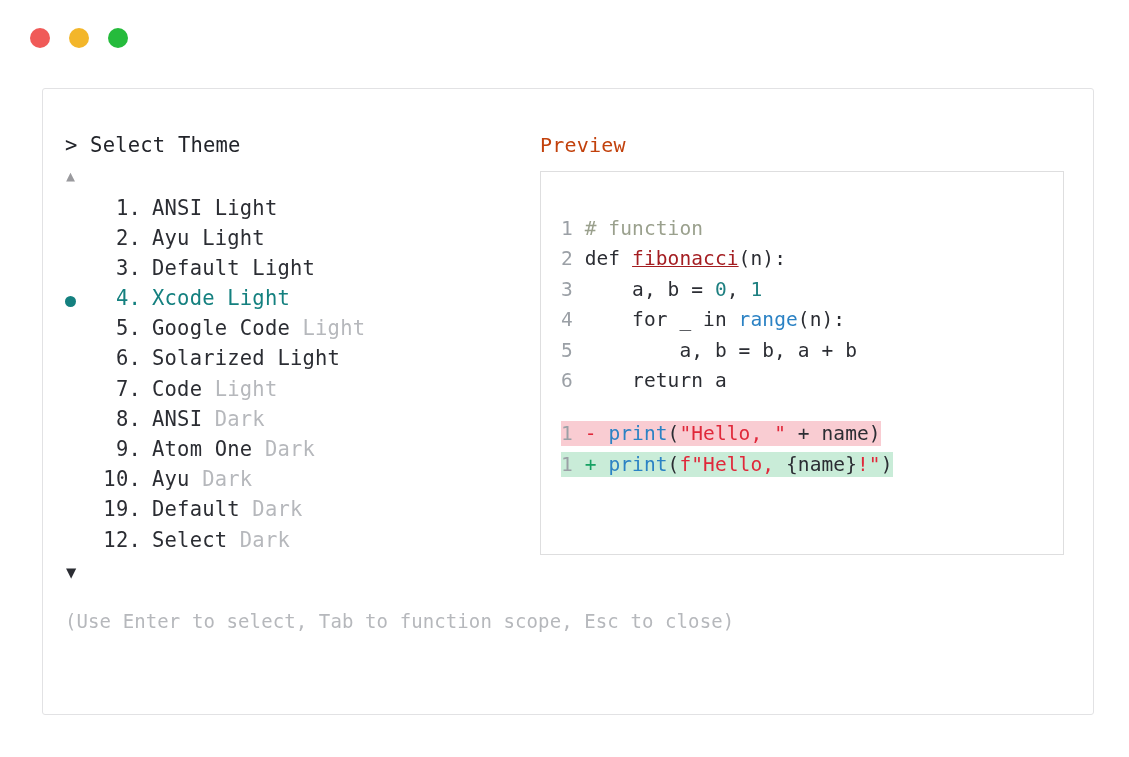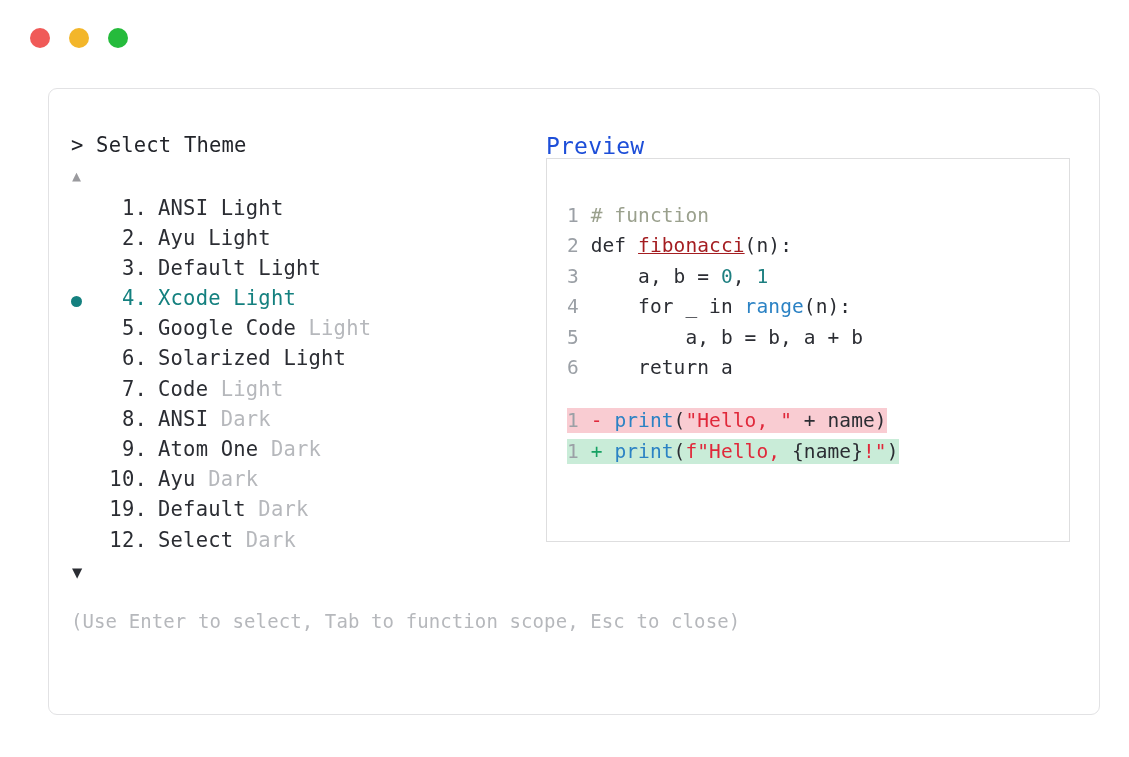--- a/index.html
+++ b/index.html
@@ -31,27 +31,27 @@
     border-radius: 50%;
     display: block;
   }
   .dot-red    { background: #f05a58; }
   .dot-yellow { background: #f3b62a; }
   .dot-green  { background: #25bb3c; }
 
   
   .card {
     position: absolute;
-    left: 48px;
+    left: 42px;
     top: 88px;
     width: 1052px;
     height: 627px;
     box-sizing: border-box;
     border: 1.6px solid #e2e2e4;
-    border-radius: 9px;
+    border-radius: 3px;
     background: #ffffff;
   }
 
   
   .columns {
     position: absolute;
     left: 0;
     top: 0;
     width: 100%;
     height: 100%;
@@ -134,26 +134,26 @@
   }
 
   
   .right-col {
     position: absolute;
     left: 497px;
     top: 46px;
     width: 530px;
   }
   .preview-label {
-    font-size: 23px;
-    color: #1d4ed8;
+    font-size: 20px;
+    color: #c2410c;
     letter-spacing: 0.2px;
     white-space: pre;
     line-height: 1.0;
-    margin-bottom: 0;
+    margin-bottom: 16px;
   }
   .preview-box {
     box-sizing: border-box;
     width: 524px;
     height: 384px;
     border: 1.5px solid #dededf;
     background: #ffffff;
     padding: 42px 0 16px 0;
   }
   .code-area {

